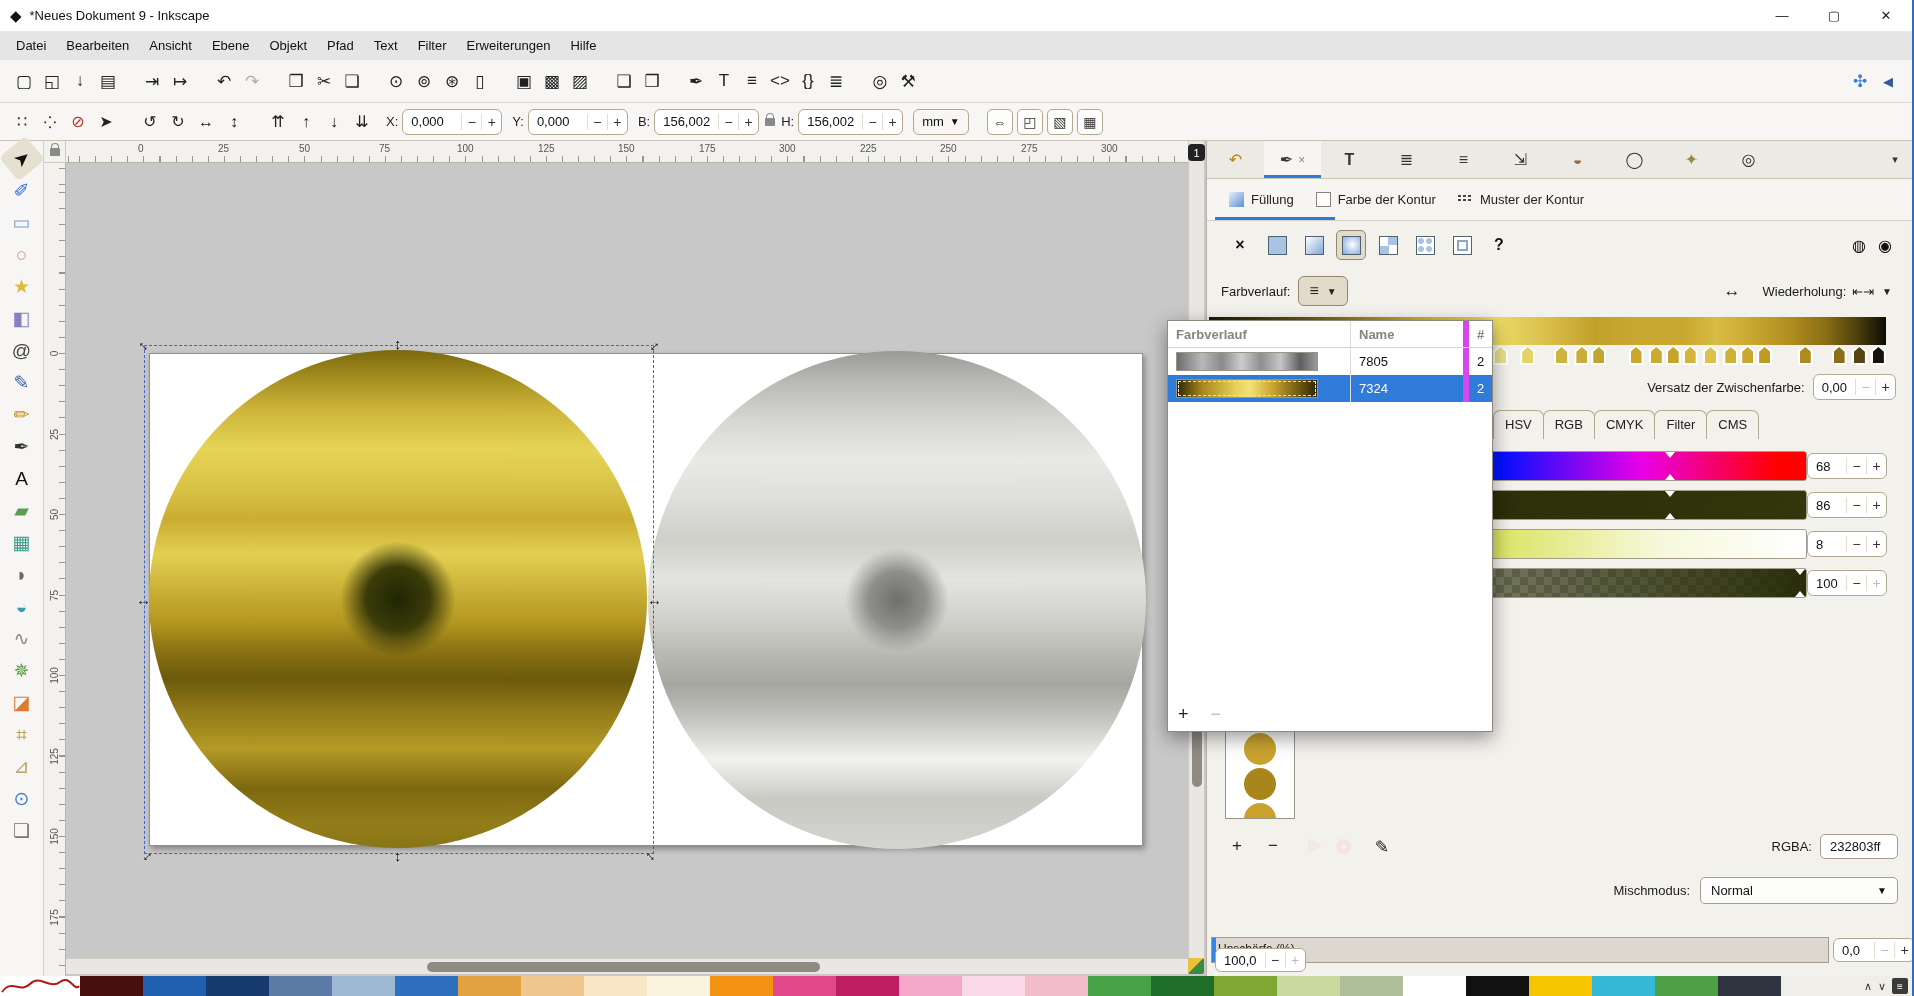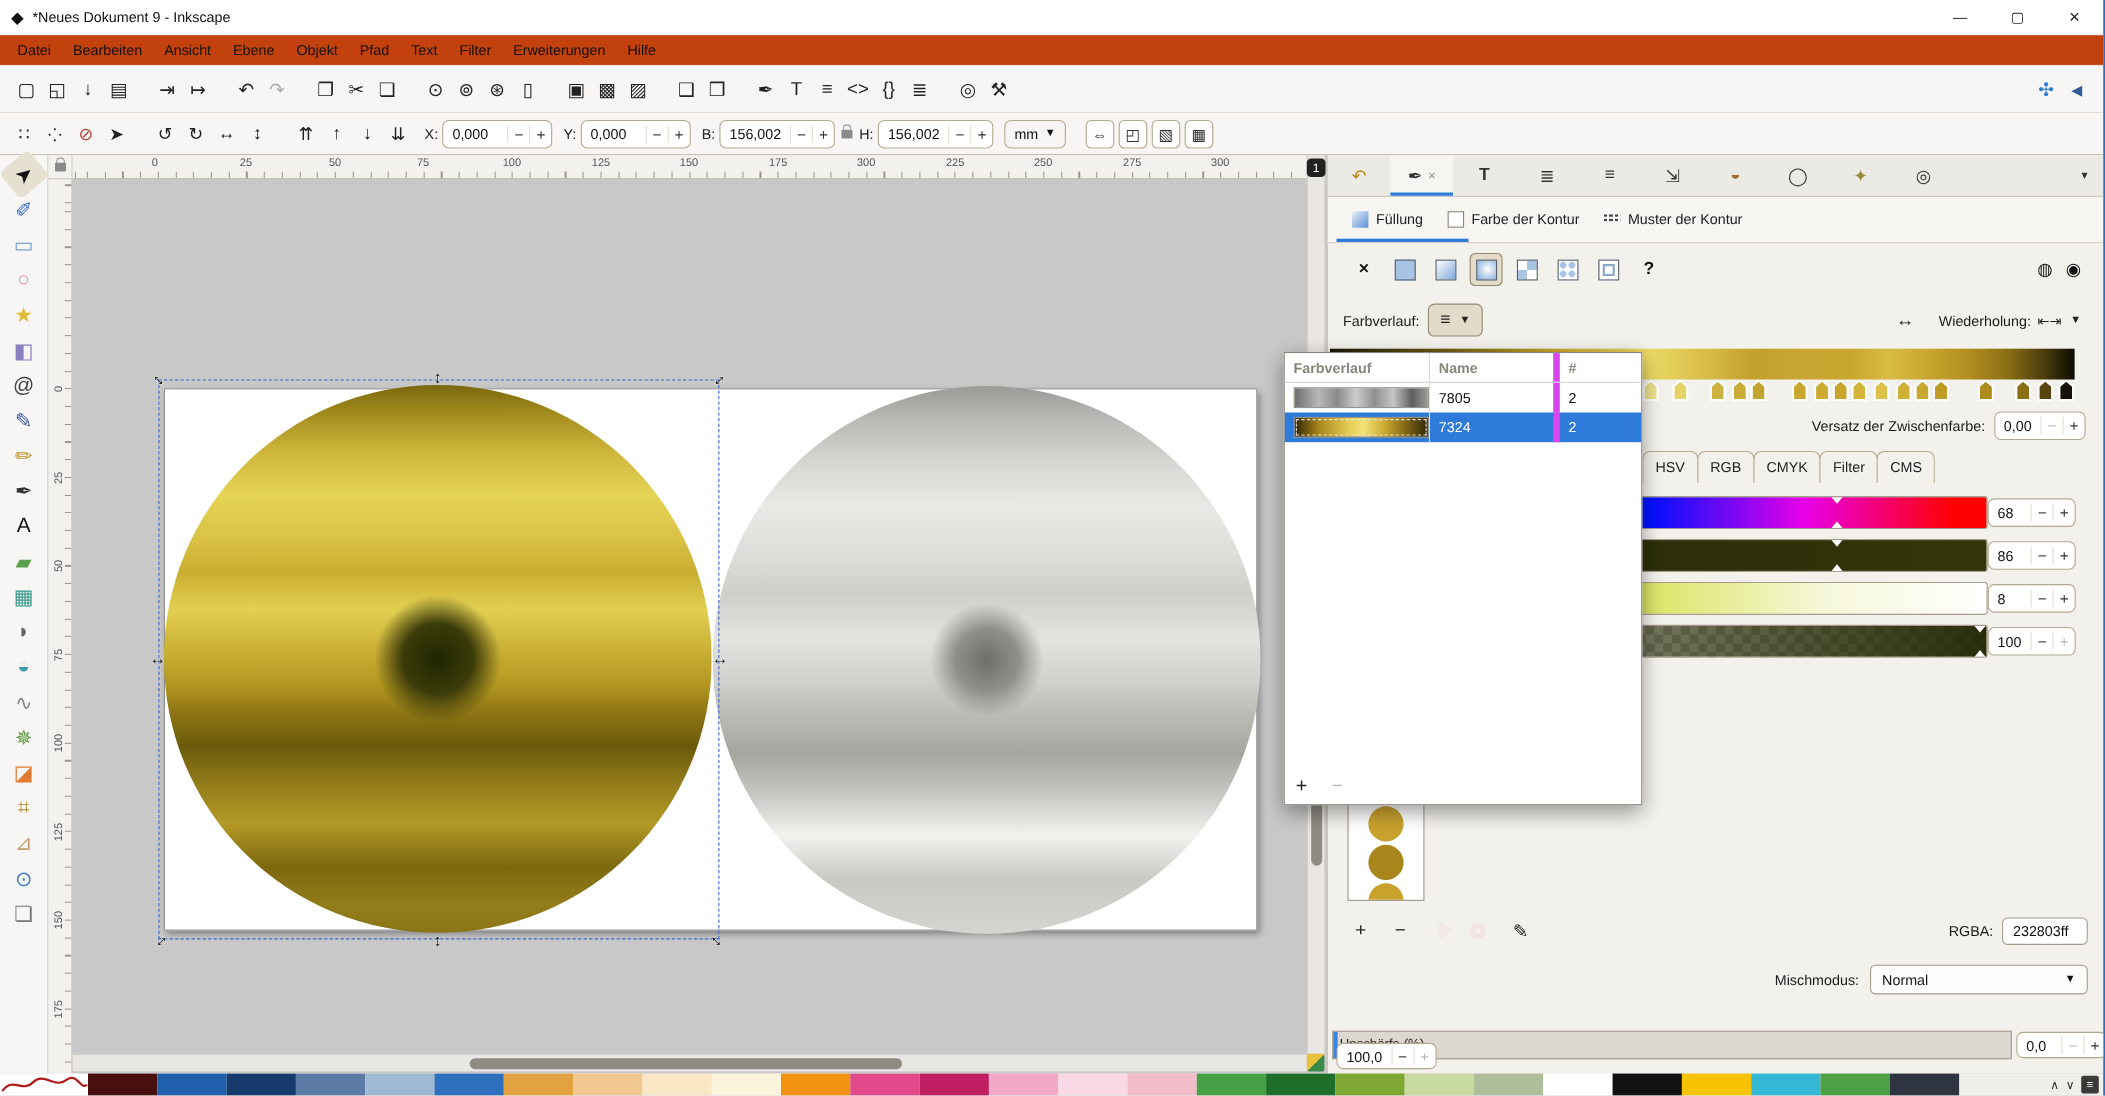--- a/index.html
+++ b/index.html
@@ -8,21 +8,21 @@
          border-right:2px solid #2d6fc4; position:relative; }
 
   
   #titlebar { height:32px; background:#fff; display:flex; align-items:center; border-bottom:1px solid #e8e8e8; }
   #titlebar .logo { font-size:15px; margin:0 8px 0 10px; color:#111; }
   #titlebar .title { font-size:13px; color:#111; }
   #titlebar .win-controls { margin-left:auto; display:flex; height:100%; }
   .win-btn { width:52px; height:100%; display:flex; align-items:center; justify-content:center; font-size:13px; color:#222; }
 
   
-  #menubar { height:28px; background:#c2410c; display:flex; align-items:center; padding-left:6px; border-bottom:1px solid #e3e3e3; }
+  #menubar { height:28px; background:#e5e5e5; display:flex; align-items:center; padding-left:6px; border-bottom:1px solid #e3e3e3; }
   .menu-item { padding:4px 10px; color:#111; }
 
   
   #toolbar1 { height:43px; background:#f7f6f4; display:flex; align-items:center; padding:0 10px; border-bottom:1px solid #ddd8ce; }
   #toolbar2 { height:38px; background:#f7f6f4; display:flex; align-items:center; padding:0 8px; border-bottom:1px solid #c9c3b7; }
   .tb-icon { width:28px; height:28px; display:flex; align-items:center; justify-content:center;
              font-size:17px; color:#222; border-radius:4px; flex:none; }
   #toolbar2 .tb-icon { font-size:16px; }
   .tb-right { margin-left:auto; display:flex; align-items:center; }
 
@@ -182,21 +182,21 @@
   #blur-row { top:796px;justify-content:flex-end; }
   #opacity-row { top:806px; }
   #blur-row .fx-track::before { content:""; position:absolute; left:0; top:0; bottom:0; width:4px; background:#3584e4; }
   #opacity-row .fx-label { color:#fff; }
 
   
   #popup { position:absolute; left:1167px; top:320px; width:326px; height:412px; background:#fff;
            border:1px solid #8f8a80; box-shadow:0 6px 18px rgba(0,0,0,.4); z-index:50; }
   #popup .hdr { display:flex; height:27px; border-bottom:1px solid #d8d4cc; align-items:center; color:#7a7style5; }
   #popup .hdr span { font-weight:bold; color:#8a857c; font-size:13px; }
-  .col-prev { width:132px; padding-left:8px; border-right:1px solid #e0dcd4; height:100%; display:flex; align-items:center; }
+  .col-prev { width:183px; padding-left:8px; border-right:1px solid #e0dcd4; height:100%; display:flex; align-items:center; }
   .col-name { width:118px; padding-left:8px; border-right:6px solid #d946ef; height:100%; display:flex; align-items:center; }
   .col-count { flex:1; padding-left:8px; height:100%; display:flex; align-items:center; }
   .prow { display:flex; height:27px; align-items:flex-end; color:#111; }
   .prow .gswatch { width:142px; height:19px; border:1px solid #9a9488; }
   .prow.selected { background:#2f7bd9; color:#fff; }
   .prow.selected .gswatch { outline:1px dashed #e8e0c8; outline-offset:-3px; }
   #popup .pfoot { position:absolute; bottom:6px; left:10px; display:flex; gap:22px; }
   #popup .pfoot span { font-size:18px; color:#222; }
   #popup .pfoot .dim { color:#bbb; }
 

